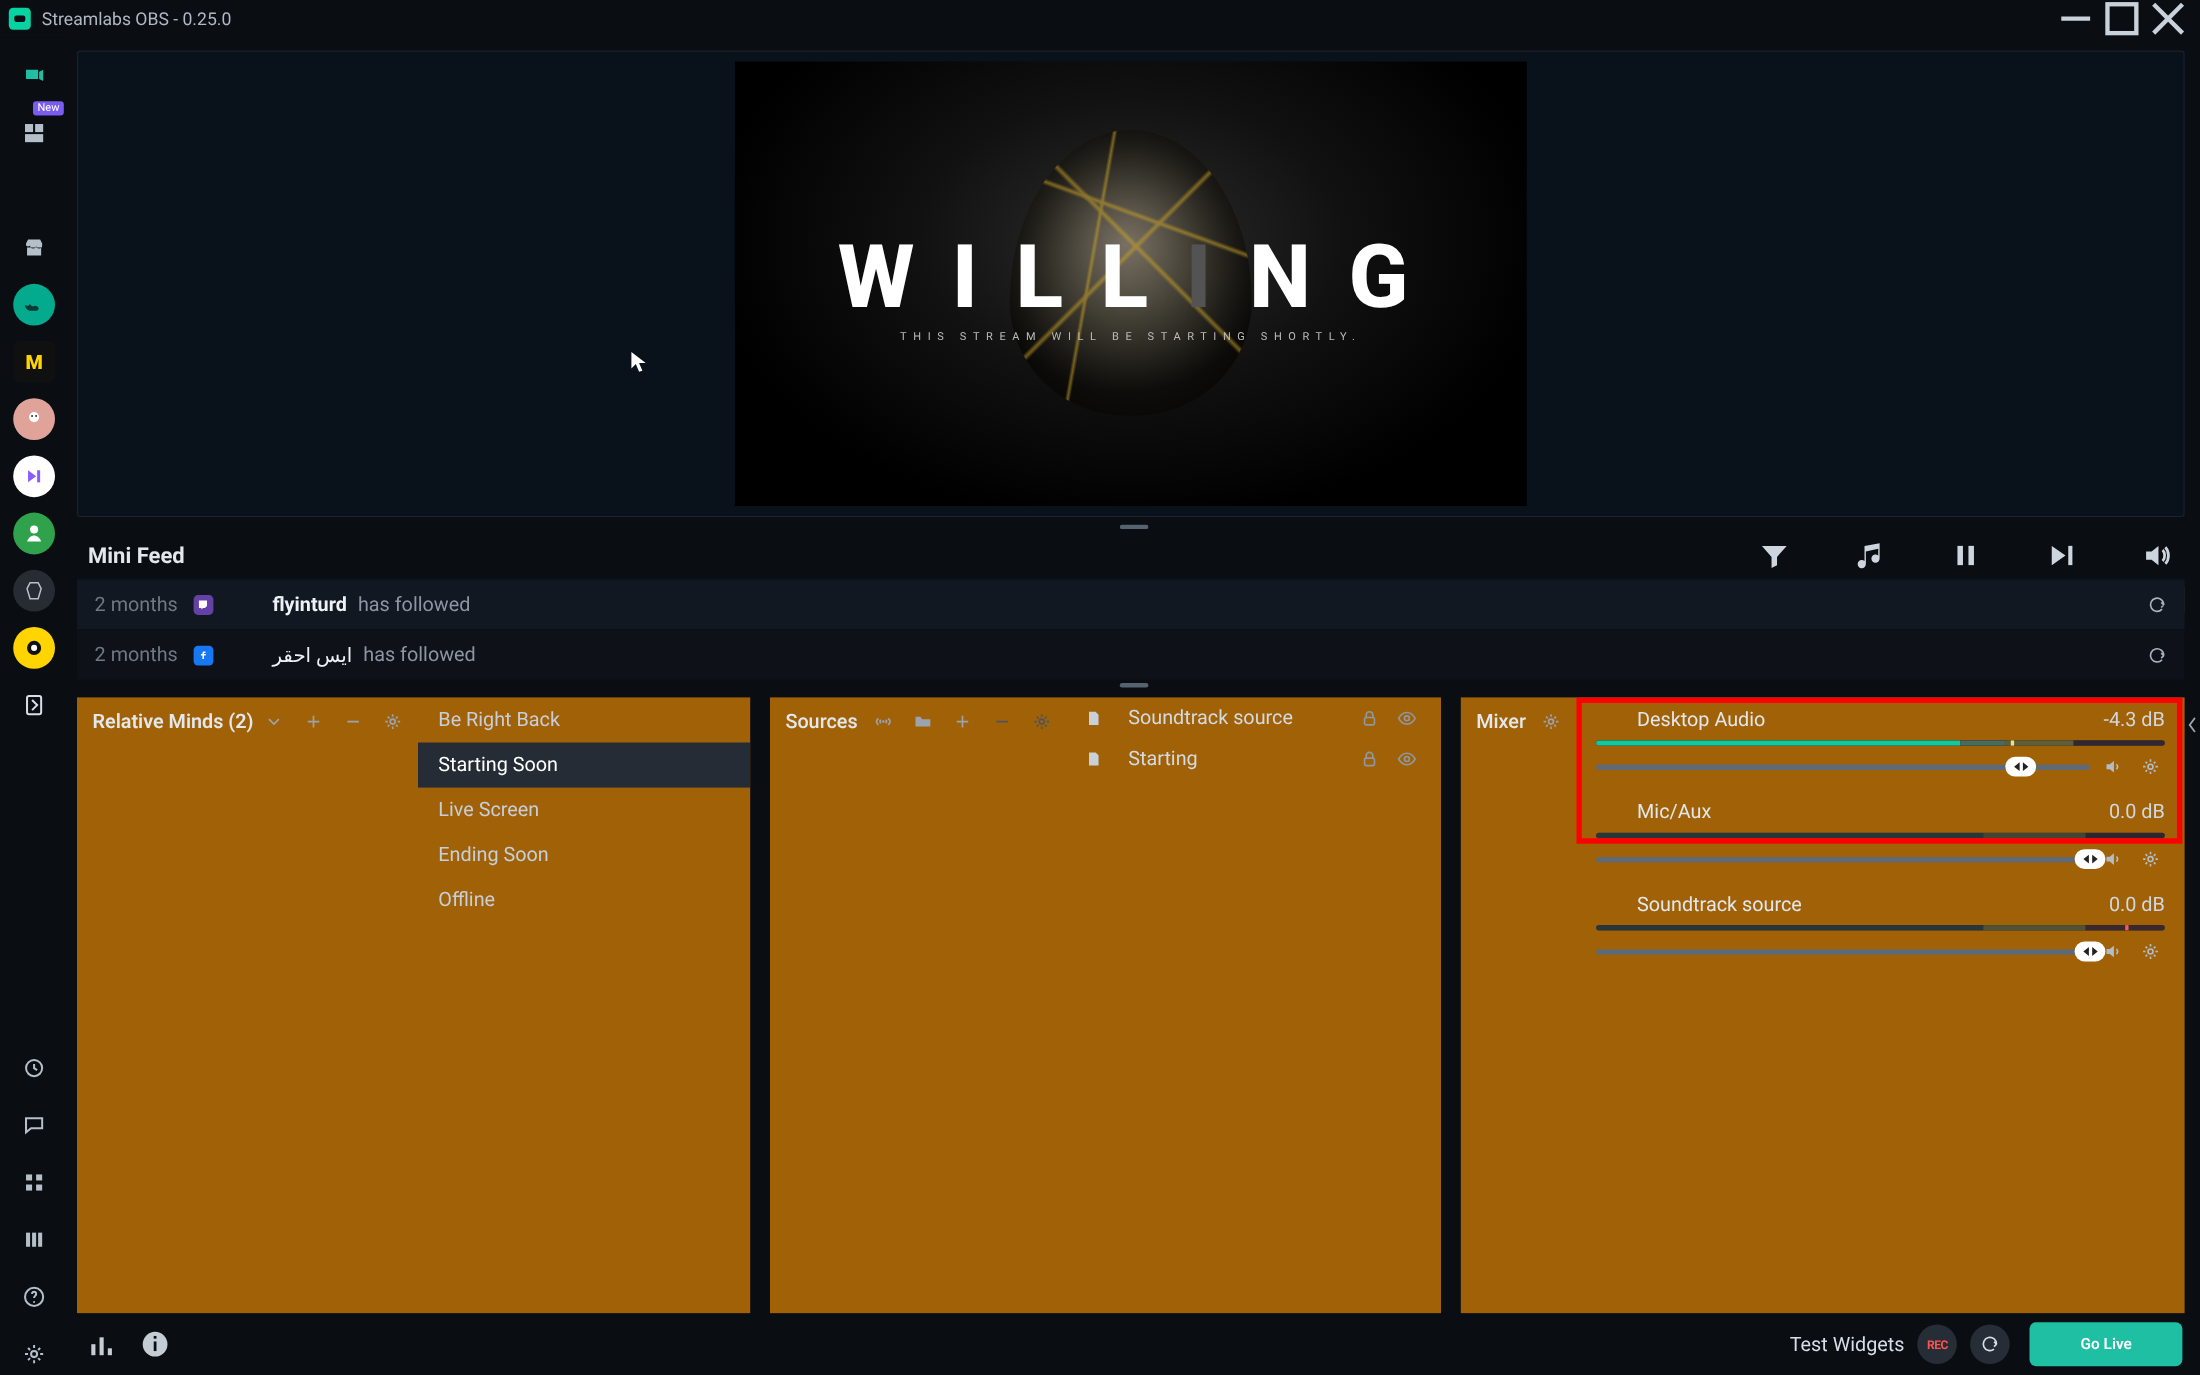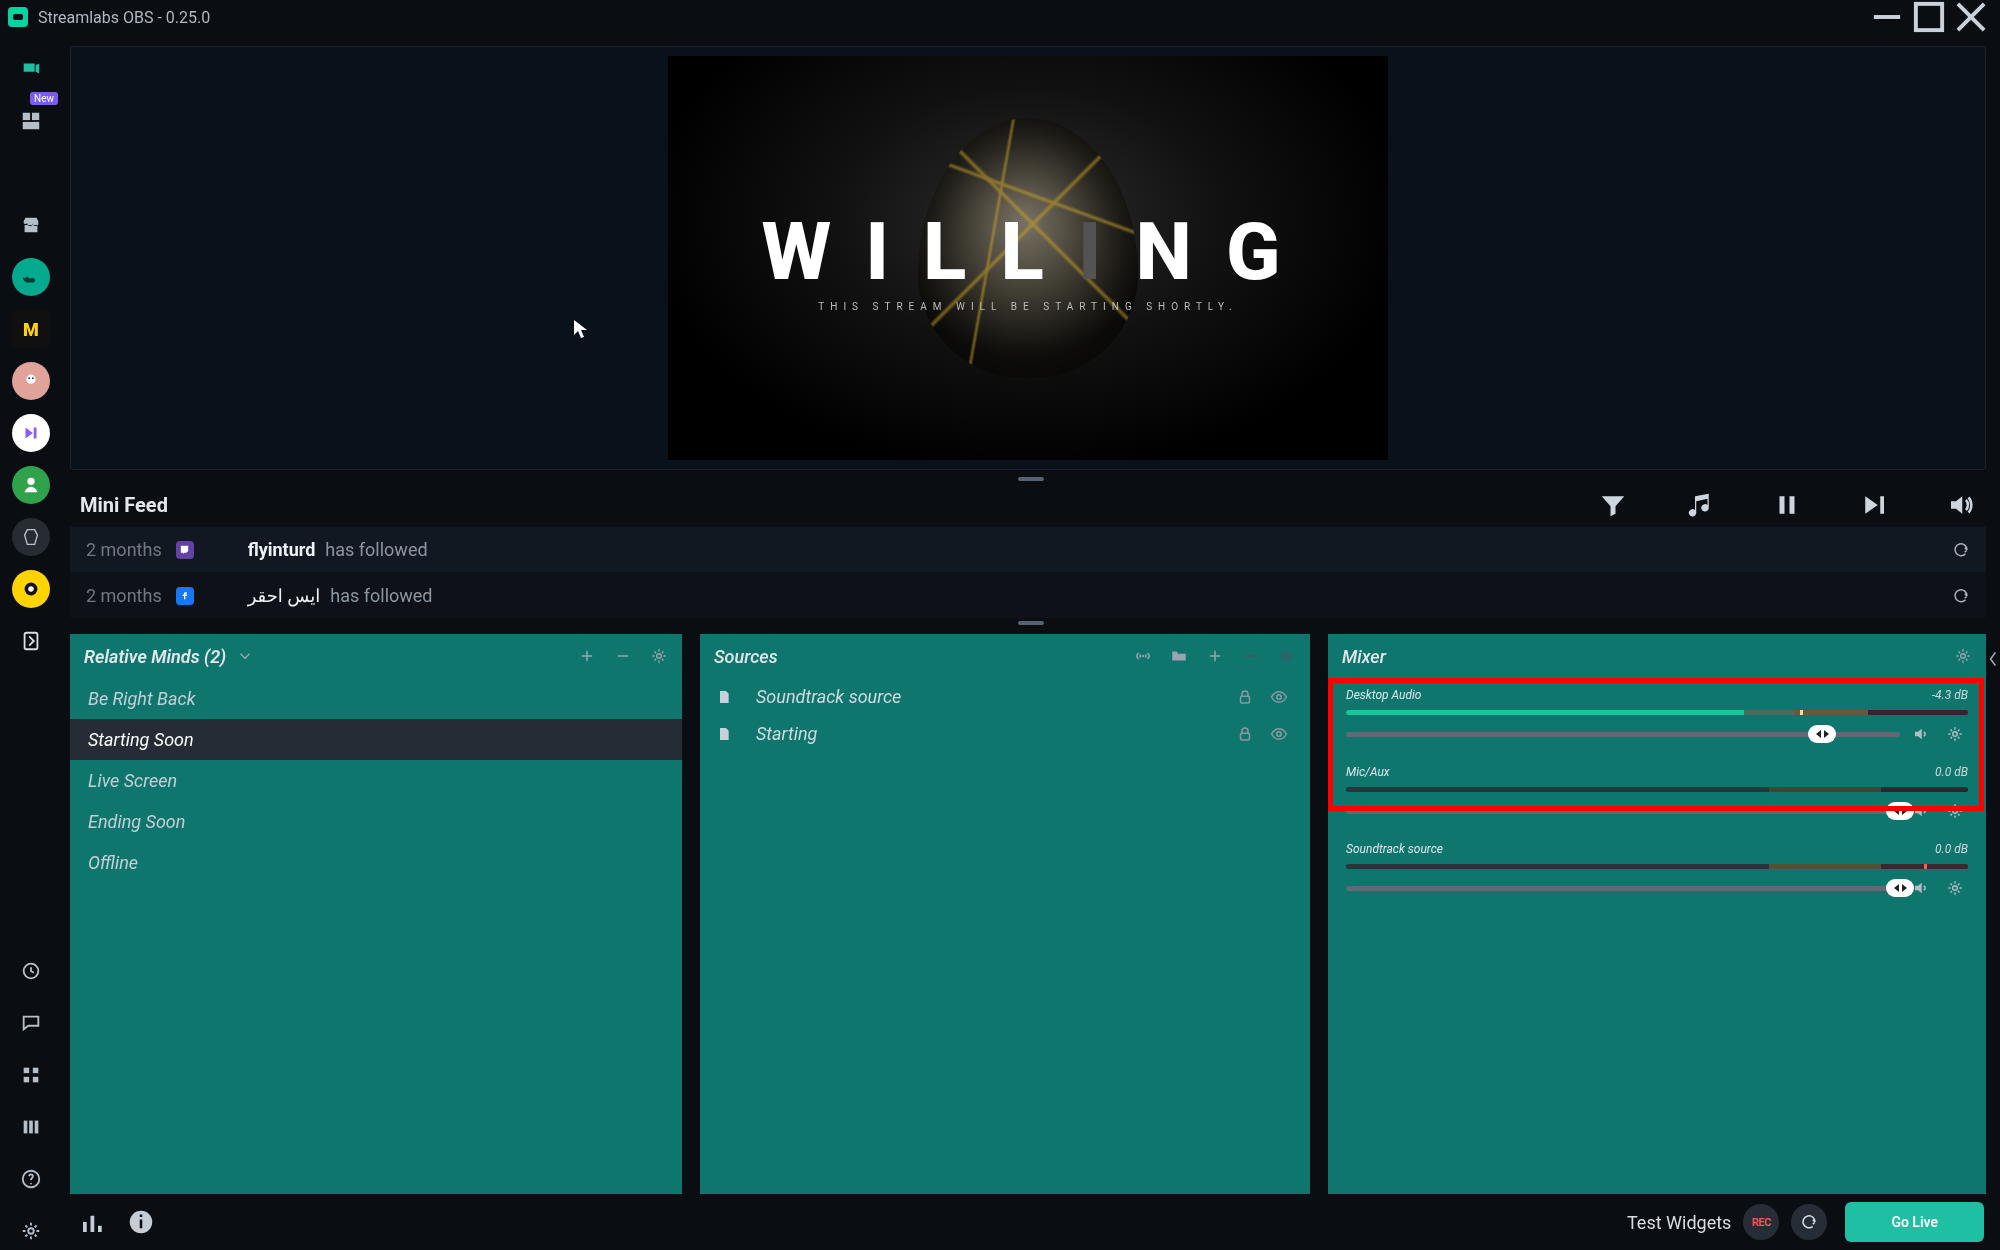--- a/index.html
+++ b/index.html
@@ -68,21 +68,21 @@
   .feedrow .uname.nw{font-weight:400;}
   .feedrow .ract{color:#8c96a2;}
   .feedrow .rowspacer{flex:1;}
   .feedrow .refresh{color:#a9b2bc;}
   .feedrow .refresh svg{width:18px;height:18px;fill:none;stroke:currentColor;stroke-width:2;}
 
   .scrolldot{width:8px;border-radius:4px;background:#2d353f;position:absolute;right:0;}
 
   
   .panels{flex:1;display:flex;margin:6px 14px 0 8px;gap:18px;min-height:0;}
-  .panel{background:#0f766e;flex:1;display:flex;flex-direction:column;min-height:0;font-style:italic;}
+  .panel{background:#a16207;flex:1;display:flex;flex-direction:row;min-height:0;}
   .panel.scenes{flex:0 0 612px;}
   .panel.sources{flex:0 0 610px;}
   .panel.mixer{flex:1;}
 
   .panelheader{display:flex;align-items:center;height:44px;padding:0 10px 0 14px;color:#e3e8ec;font-weight:600;}
   .panelheader.sm{font-weight:500;}
   .panelheader .spacer{flex:1;}
   .pact{width:26px;height:26px;display:flex;align-items:center;justify-content:center;color:#9aa4b0;margin-left:10px;}
   .pact.dis{color:#4b5561;}
   .pact svg{width:18px;height:18px;fill:currentColor;}
@@ -96,21 +96,21 @@
   .sourceitem .sicon{width:22px;margin-right:18px;color:#c8d0d9;}
   .sourceitem .sicon svg{width:16px;height:20px;fill:currentColor;}
   .sourceitem .spacer{flex:1;}
   .sourceitem .srcact{width:24px;color:#8e98a3;margin-left:10px;}
   .sourceitem .srcact svg{width:18px;height:18px;fill:none;stroke:currentColor;stroke-width:2;}
 
   
   .mixerbody{flex:1;overflow:auto;position:relative;}
   .highlightbox{position:absolute;border:5px solid #ff0000;pointer-events:none;z-index:10;}
   .mixitem{padding:10px 18px 12px 18px;}
-  .mixtop{display:flex;align-items:flex-end;color:#e1e7ed;font-size:12px;margin-bottom:8px;}
+  .mixtop{display:flex;align-items:flex-end;color:#e1e7ed;font-size:18px;margin-bottom:8px;margin-left:37px;}
   .mixtop .spacer{flex:1;}
   .mixtop .db{color:#cfd7df;}
   .meter{height:5px;width:100%;background:#1d2530;border-radius:3px;position:relative;overflow:hidden;margin-bottom:10px;}
   .meter .m1{position:absolute;left:0;top:0;bottom:0;background:#16c79a;}
   .meter .m2{position:absolute;top:0;bottom:0;background:#4a6a5c;}
   .meter .m3{position:absolute;top:0;bottom:0;background:#b2a33e;}
   .meter .m4{position:absolute;top:0;bottom:0;background:#5a2b2b;}
   .meter .peak{position:absolute;top:0;bottom:0;width:3px;background:#efe08a;}
   .sliderrow{display:flex;align-items:center;gap:12px;}
   .slider{flex:1;height:5px;background:#606a76;border-radius:3px;position:relative;}

